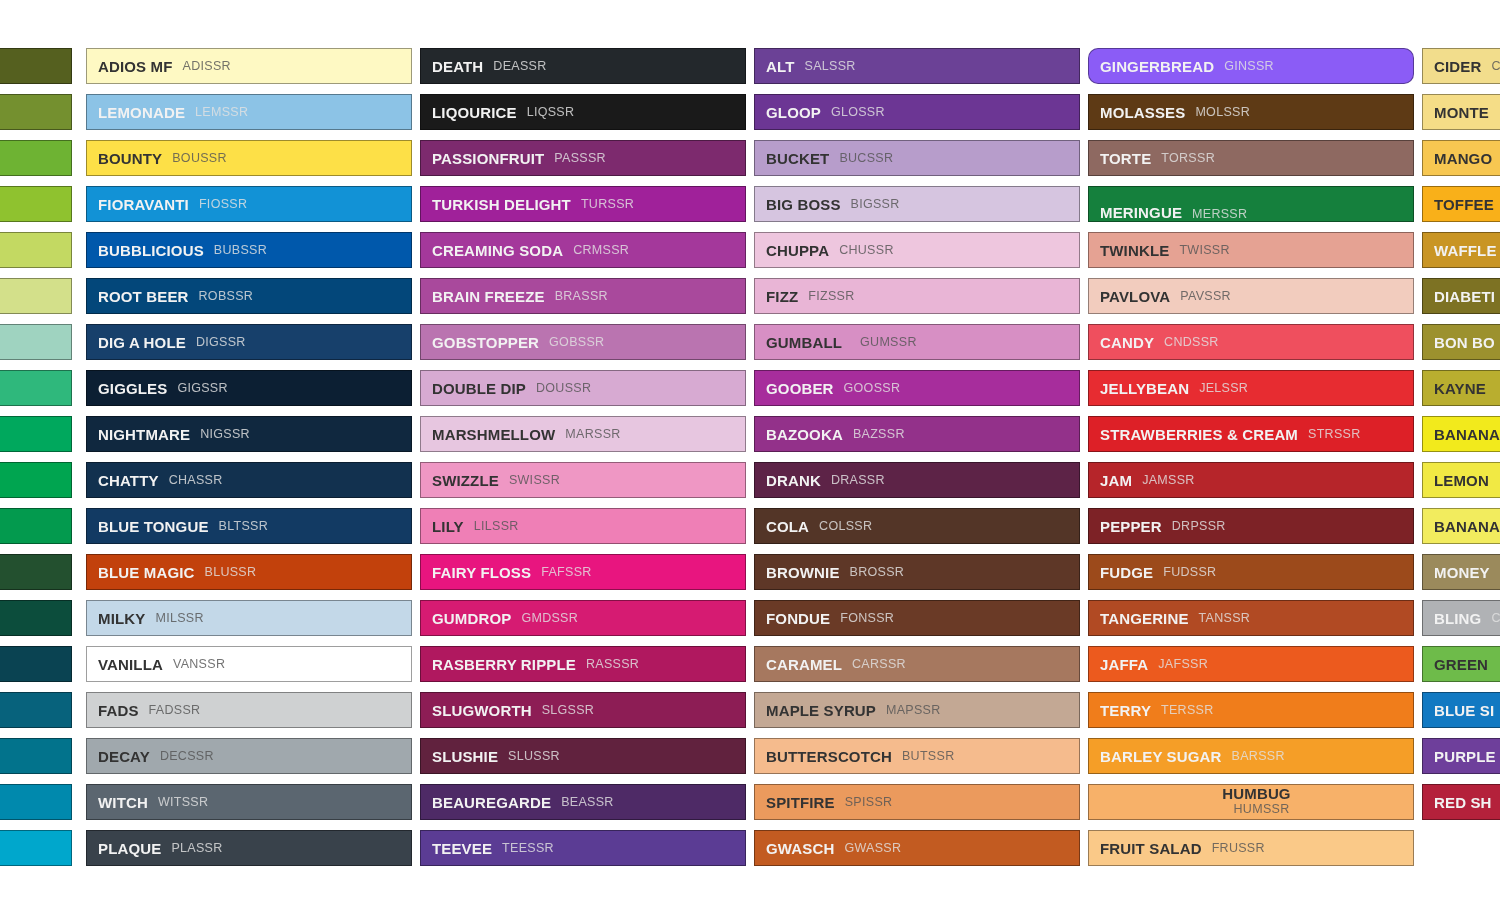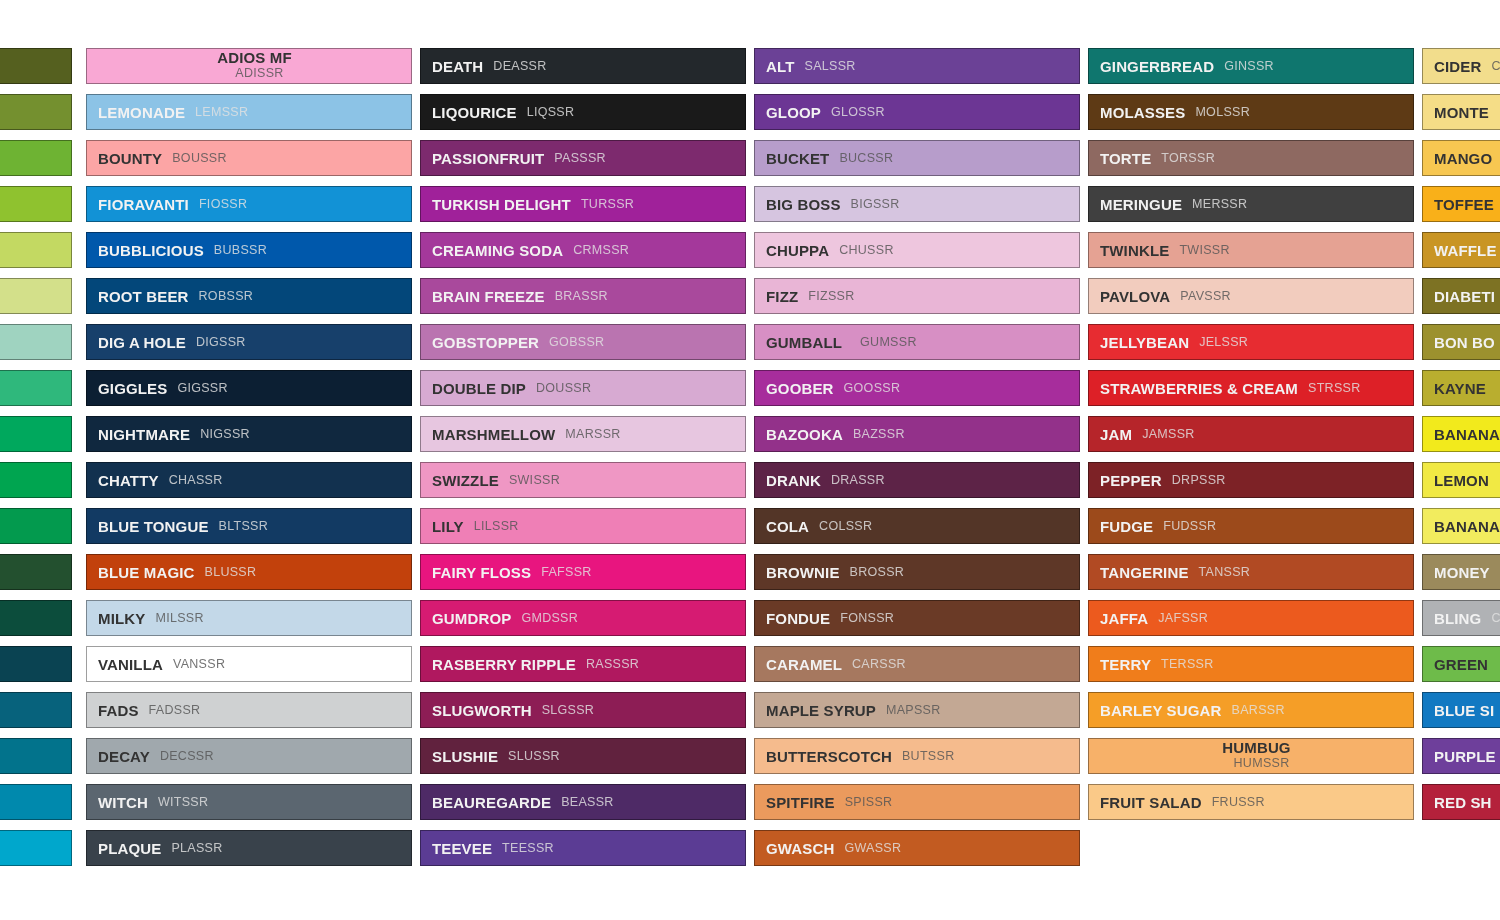--- a/index.html
+++ b/index.html
@@ -144,29 +144,29 @@
       <div class="swatch text-light" title=" " style="background: rgb(0, 137, 173);">
         <span class="swatch-name"></span>
         <span class="swatch-code"></span>
       </div>
       <div class="swatch text-light" title=" " style="background: rgb(0, 167, 204);">
         <span class="swatch-name"></span>
         <span class="swatch-code"></span>
       </div>
     </div>
     <div class="swatch-column col-1">
-      <div class="swatch text-dark" title="ADIOS MF ADISSR" style="background: #f9a8d4; flex-direction: column;">
+      <div class="swatch text-dark" title="ADIOS MF ADISSR" style="background: #fef9c3;">
         <span class="swatch-name">ADIOS MF</span>
         <span class="swatch-code">ADISSR</span>
       </div>
       <div class="swatch text-light" title="LEMONADE LEMSSR" style="background: rgb(140, 195, 230); text-align: center;">
         <span class="swatch-name">LEMONADE</span>
         <span class="swatch-code">LEMSSR</span>
       </div>
-      <div class="swatch text-dark" title="BOUNTY BOUSSR" style="background: #fca5a5;">
+      <div class="swatch text-dark" title="BOUNTY BOUSSR" style="background: #fde047;">
         <span class="swatch-name">BOUNTY</span>
         <span class="swatch-code">BOUSSR</span>
       </div>
       <div class="swatch text-light" title="FIORAVANTI FIOSSR" style="background: rgb(18, 146, 214);">
         <span class="swatch-name">FIORAVANTI</span>
         <span class="swatch-code">FIOSSR</span>
       </div>
       <div class="swatch text-light" title="BUBBLICIOUS BUBSSR" style="background: rgb(0, 88, 171);">
         <span class="swatch-name">BUBBLICIOUS</span>
         <span class="swatch-code">BUBSSR</span>
@@ -366,43 +366,47 @@
       <div class="swatch text-dark" title="SPITFIRE SPISSR" style="background: rgb(235, 154, 93);">
         <span class="swatch-name">SPITFIRE</span>
         <span class="swatch-code">SPISSR</span>
       </div>
       <div class="swatch text-light" title="GWASCH GWASSR" style="background: rgb(194, 91, 33);">
         <span class="swatch-name">GWASCH</span>
         <span class="swatch-code">GWASSR</span>
       </div>
     </div>
     <div class="swatch-column col-4">
-      <div class="swatch text-light" title="GINGERBREAD GINSSR" style="background: #0f766e;">
+      <div class="swatch text-light" title="GINGERBREAD GINSSR" style="background: #8b5cf6; border-radius: 10px;">
         <span class="swatch-name">GINGERBREAD</span>
         <span class="swatch-code">GINSSR</span>
       </div>
       <div class="swatch text-light" title="MOLASSES MOLSSR" style="background: rgb(94, 58, 21);">
         <span class="swatch-name">MOLASSES</span>
         <span class="swatch-code">MOLSSR</span>
       </div>
       <div class="swatch text-light" title="TORTE TORSSR" style="background: rgb(142, 105, 97);">
         <span class="swatch-name">TORTE</span>
         <span class="swatch-code">TORSSR</span>
       </div>
-      <div class="swatch text-light" title="MERINGUE MERSSR" style="background: #404040;">
+      <div class="swatch text-light" title="MERINGUE MERSSR" style="background: #15803d; align-items: flex-end;">
         <span class="swatch-name">MERINGUE</span>
         <span class="swatch-code">MERSSR</span>
       </div>
       <div class="swatch text-dark" title="TWINKLE TWISSR" style="background: rgb(229, 162, 147);">
         <span class="swatch-name">TWINKLE</span>
         <span class="swatch-code">TWISSR</span>
       </div>
       <div class="swatch text-dark" title="PAVLOVA PAVSSR" style="background: rgb(242, 204, 190);">
         <span class="swatch-name">PAVLOVA</span>
         <span class="swatch-code">PAVSSR</span>
+      </div>
+      <div class="swatch text-light" title="CANDY CNDSSR" style="background: rgb(239, 79, 94);">
+        <span class="swatch-name">CANDY</span>
+        <span class="swatch-code">CNDSSR</span>
       </div>
       <div class="swatch text-light" title="JELLYBEAN JELSSR" style="background: rgb(231, 44, 49);">
         <span class="swatch-name">JELLYBEAN</span>
         <span class="swatch-code">JELSSR</span>
       </div>
       <div class="swatch text-light" title="STRAWBERRIES &amp; CREAM STRSSR" style="background: rgb(221, 32, 39);">
         <span class="swatch-name">STRAWBERRIES &amp; CREAM</span>
         <span class="swatch-code">STRSSR</span>
       </div>
       <div class="swatch text-light" title="JAM JAMSSR" style="background: rgb(182, 37, 42);">

